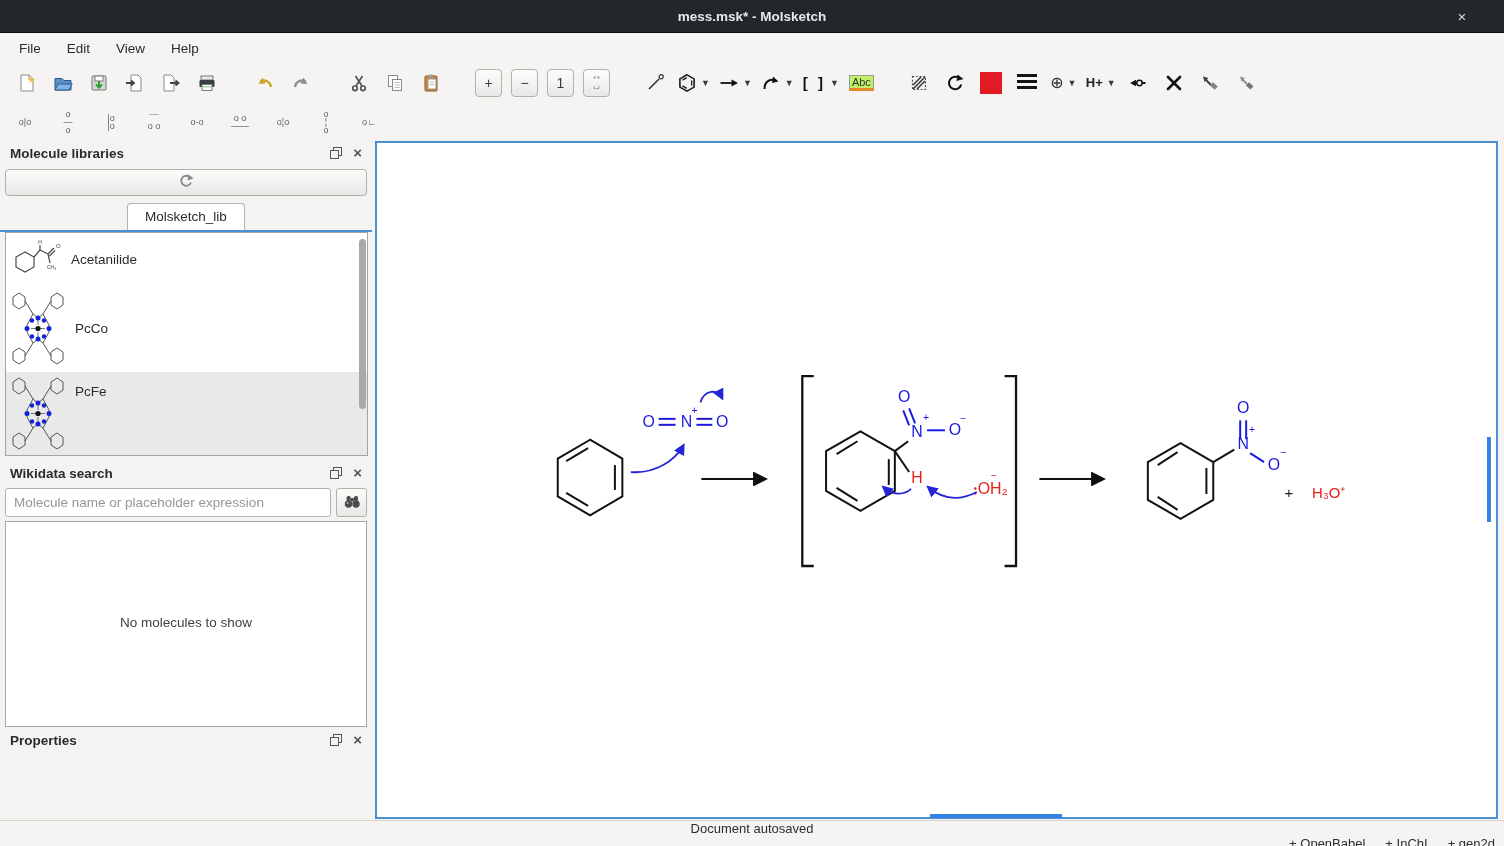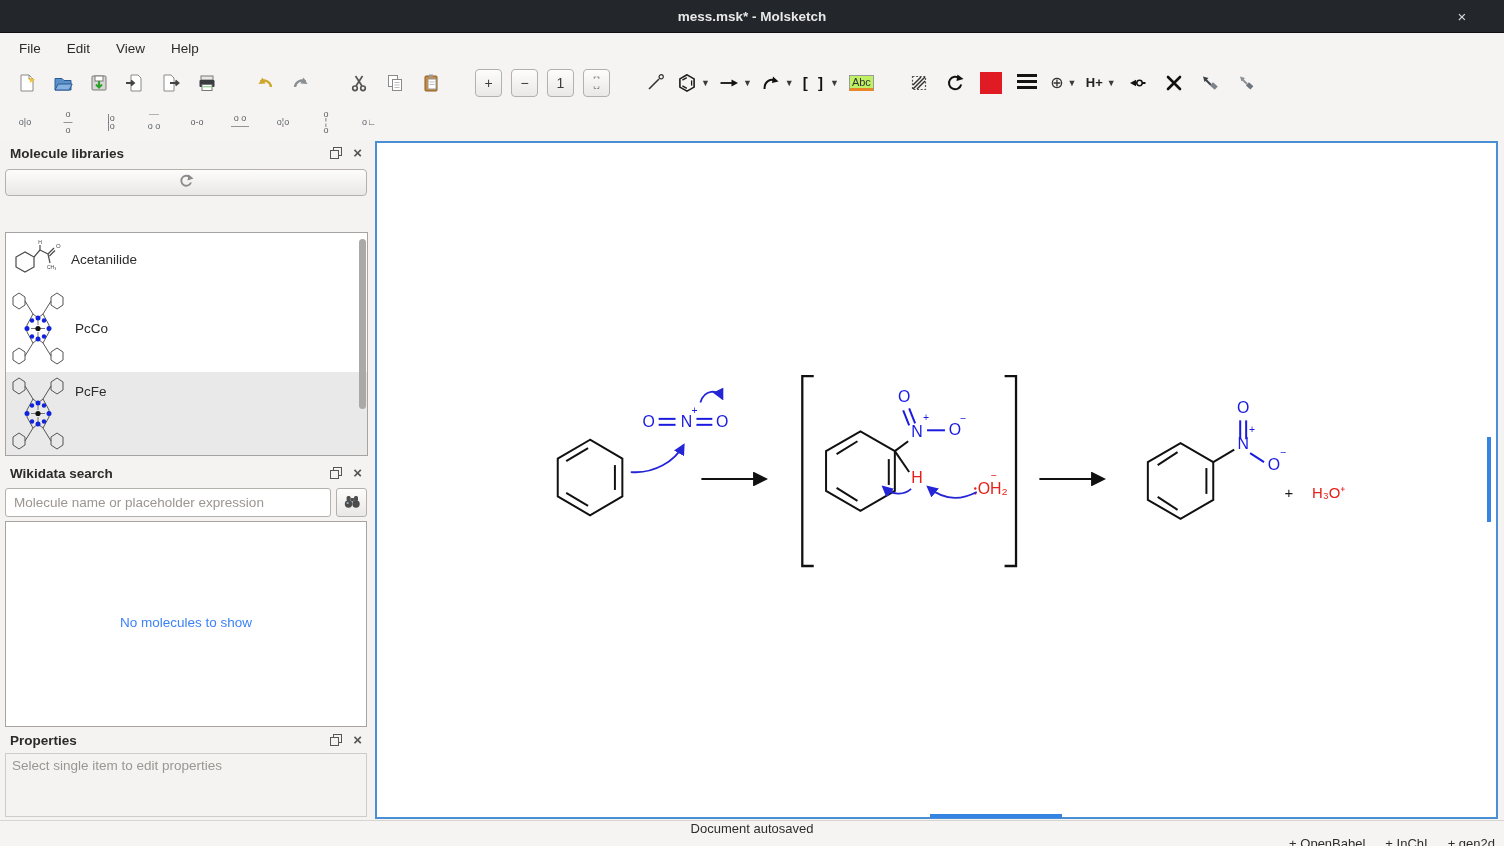--- a/index.html
+++ b/index.html
@@ -67,21 +67,21 @@
   .mol-scroll { position:absolute; right:1px; top:6px; width:7px; height:170px;
     background:#aaa9a7; border-radius:4px; }
   .wikidata { position:absolute; top:320px; left:0; right:0; }
   .search-row { display:flex; gap:5px; padding:2px 5px 4px 5px; }
   .search-input { flex:1; height:29px; border:1px solid #b4b0ac; border-radius:3px;
     background:#fff; font-size:13.5px; color:#4c1d95; padding:0 8px; font-family:"Liberation Sans",sans-serif; }
   .search-input::placeholder { color:#9a9690; }
   .search-btn { width:31px; height:29px; border:1px solid #b4b0ac; border-radius:3px;
     background:linear-gradient(#fcfcfb,#eae8e6); display:flex; align-items:center; justify-content:center; }
   .wd-list { margin:0 5px; height:206px; background:#fff; border:1px solid #a7a3a0; position:relative; }
-  .wd-empty { position:absolute; top:93px; left:0; right:0; text-align:center; font-size:13.5px; color:#3b82f6; }
+  .wd-empty { position:absolute; top:93px; left:0; right:0; text-align:center; font-size:13.5px; color:#404040; }
   .properties { position:absolute; top:587px; left:0; right:0; }
   .prop-box { margin:0 5px; height:64px; border:1px solid #cfcbc7; padding:4px 6px;
     font-size:13.5px; color:#9b9691; }
   
   .canvas { position:absolute; top:141px; left:375px; width:1123px; height:678px;
     background:#fff; border:2px solid #4a8fd4; }
   svg.reaction { width:100%; height:100%; display:block; }
   .vthumb { position:absolute; left:1487px; top:437px; width:4px; height:85px; background:#3584e4; }
   .hthumb { position:absolute; left:930px; top:814px; width:132px; height:4px; background:#3584e4; }
   
@@ -333,20 +333,23 @@
       <span class="ph-icons">
         <span class="float-ic"></span>
         <span class="close-x">×</span>
       </span>
     </div>
     <div class="refresh-btn">
       <span><svg width="16" height="16">
             <path d="M12.5 5 A5 5 0 1 0 13 9.5" fill="none" stroke="#8a8a8a" stroke-width="1.8"></path>
             <polygon points="10.5,1.5 15.5,5.5 9.5,7.5" fill="#8a8a8a"></polygon>
           </svg></span>
+    </div>
+    <div class="tabbar">
+      <span class="tab">Molsketch_lib</span>
     </div>
     <div class="mol-list" id="molList">
         <div class="mol-row" style="height: 52px;">
           <span class="thumb-box">
             <svg width="54" height="44" viewBox="0 0 54 44">
               <g stroke="#4a4a4a" stroke-width="1.2" fill="none">
                 <polygon points="16,15 7,20 7,30 16,35 25,30 25,20"></polygon>
                 <line x1="25" y1="20" x2="31" y2="13"></line>
                 <line x1="31" y1="13" x2="31" y2="8"></line>
                 <line x1="31" y1="13" x2="39" y2="17"></line>
@@ -442,21 +445,20 @@
   </div>
 
   <div class="properties">
     <div class="panel-header">
       <span>Properties</span>
       <span class="ph-icons">
         <span class="float-ic"></span>
         <span class="close-x">×</span>
       </span>
     </div>
-    <div class="prop-box">Select single item to edit properties</div>
   </div>
 </div>
 
 <div class="canvas">
   <svg class="reaction" viewBox="375 140 1123 678">
     <defs>
       <marker id="mblack" viewBox="0 0 10 10" refX="8" refY="5" markerWidth="7.5" markerHeight="7.5" orient="auto-start-reverse">
         <path d="M0 0 L10 5 L0 10 z" fill="#111"></path>
       </marker>
       <marker id="mblue" viewBox="0 0 10 10" refX="8" refY="5" markerWidth="6.5" markerHeight="6.5" orient="auto-start-reverse">

